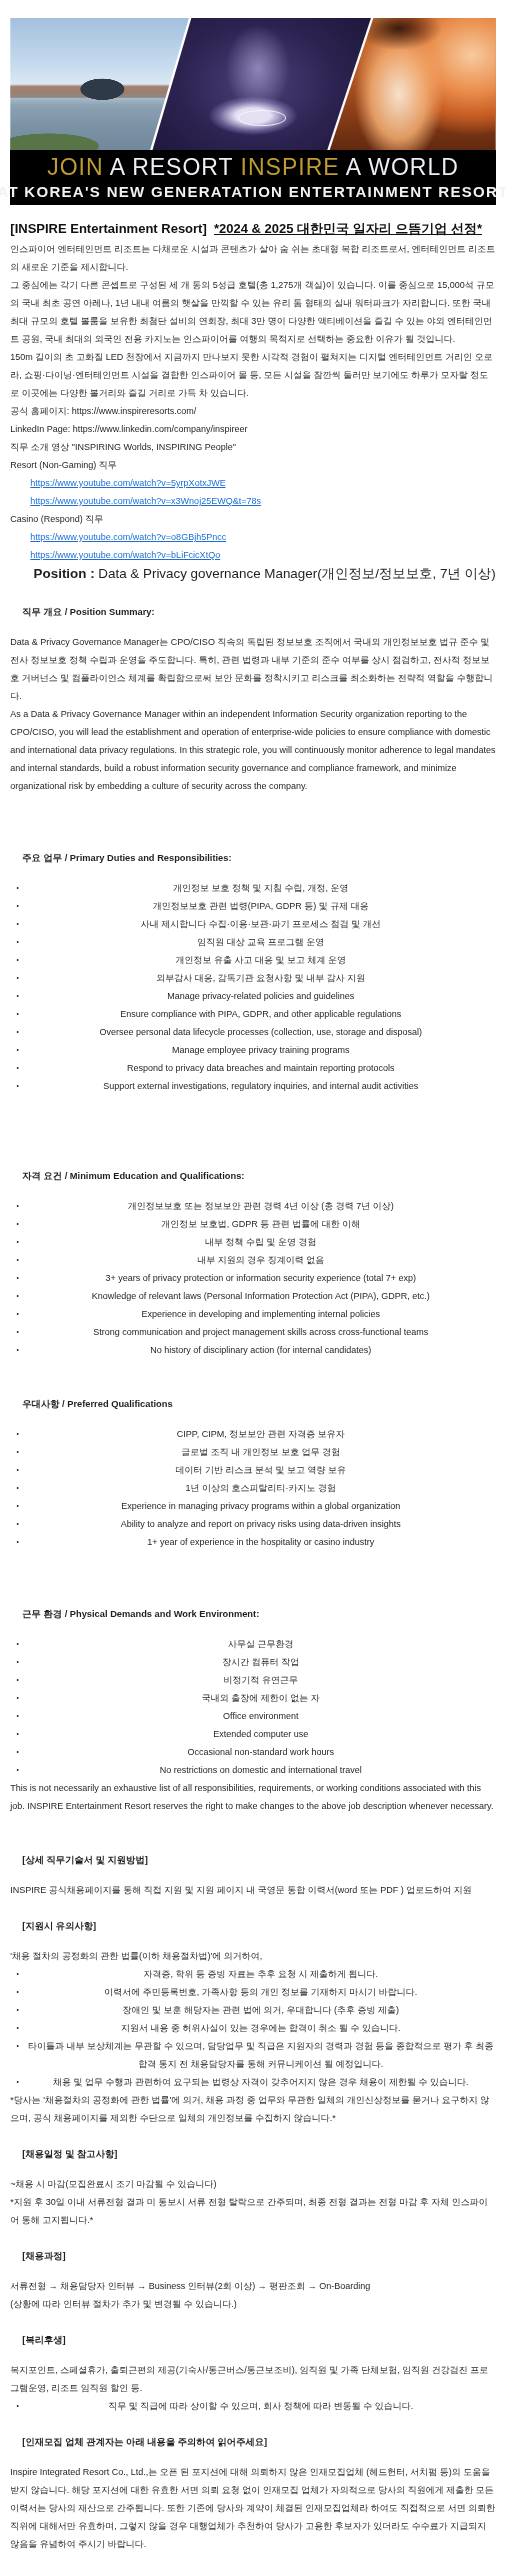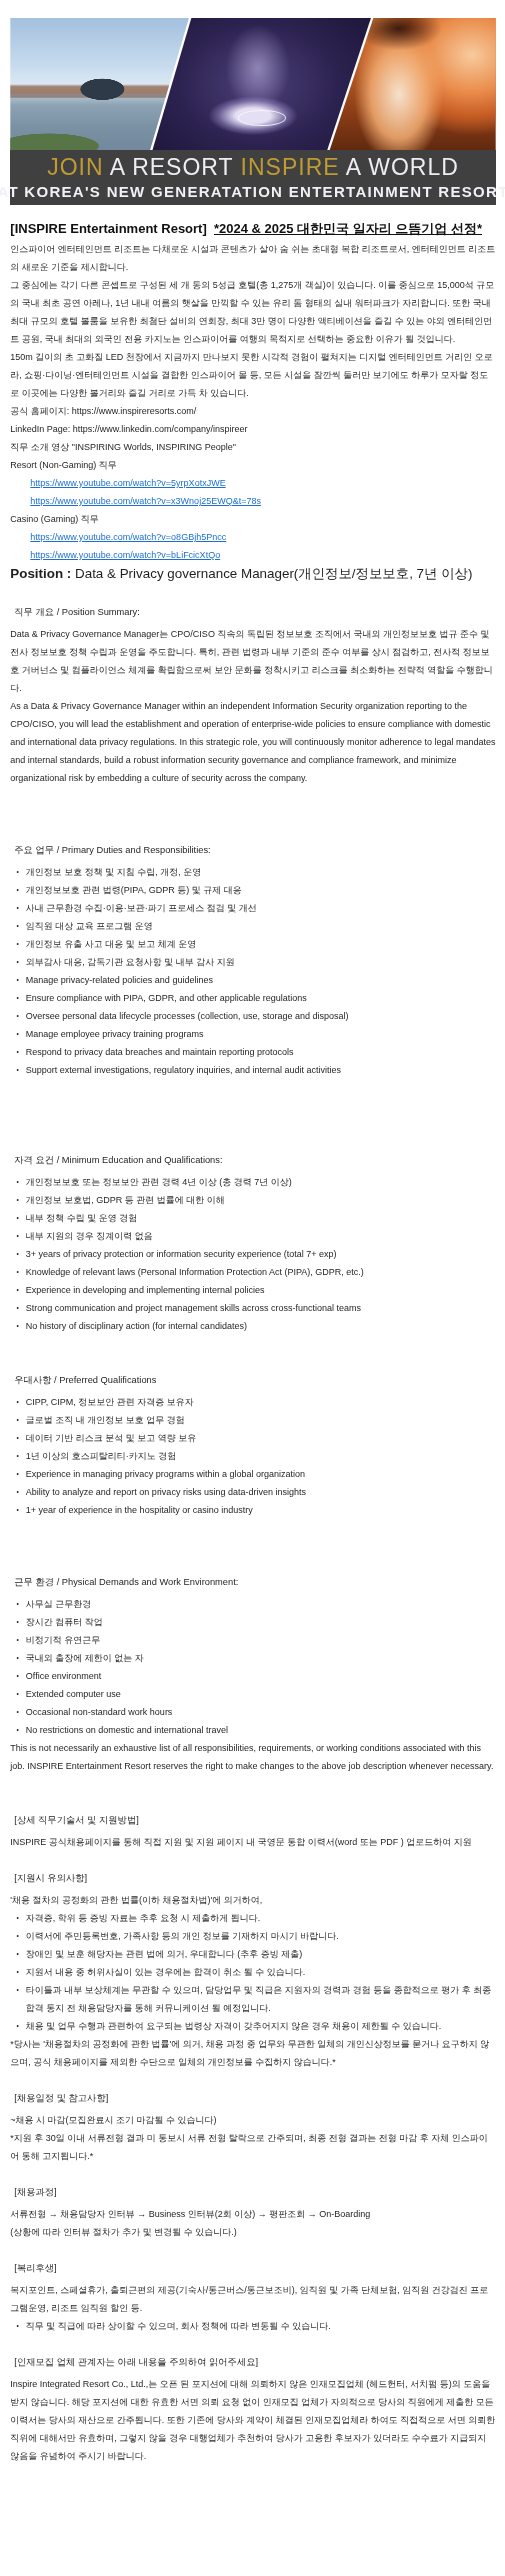--- a/index.html
+++ b/index.html
@@ -26,36 +26,36 @@
   }
   .panel-whale {
     clip-path: polygon(74.8% 0, 100% 0, 100% 100%, 65.8% 100%);
     background:
       radial-gradient(ellipse 62px 31px at 80% 8%, rgba(35,14,8,.85), rgba(35,14,8,0) 70%),
       radial-gradient(ellipse 62px 98px at 80% 58%, rgba(250,232,212,.95), rgba(243,172,113,.85) 45%, rgba(243,172,113,0) 72%),
       radial-gradient(ellipse 118px 98px at 95% 28%, #f7cb9e 0%, #ea8c4b 38%, #c75d24 62%, rgba(199,93,36,0) 82%),
       linear-gradient(180deg, #d67a3a 0%, #bb5c26 38%, #8d3f17 70%, #61290f 100%);
   }
   .stage-ring { position:absolute; left:47%; top:70%; width:46px; height:13.4px; border:1.5px solid rgba(250,248,255,.85); border-radius:50%; }
-  .hero-band { height:55px; background:#404040; display:flex; flex-direction:column; align-items:center; justify-content:center; }
+  .hero-band { height:55px; background:#000000; display:flex; flex-direction:column; align-items:center; justify-content:center; }
   .band-title { font-size:23px; line-height:24px; font-weight:300; letter-spacing:1px; color:#efecf4; white-space:nowrap; }
   .band-title .gold { color:#bf9b33; }
   .band-sub { margin-top:4.1px; font-size:15px; font-weight:700; letter-spacing:1.3px; color:#f2eff6; white-space:nowrap; }
 
   
   .doc { font-size:9px; line-height:18px; }
   .doc p { margin:0; }
   .intro-heading { margin:14.4px 0 0; font-size:13px; line-height:20.6px; font-weight:700; color:#111; }
   .intro-heading .award { text-decoration:underline; margin-left:7.2px; }
   .link-line a { color:#1a6fd4; text-decoration:underline; cursor:pointer;padding-left:20px; }
-  .position-line { margin-top:44px; font-size:13.4px; line-height:20.6px; }
+  .position-line { margin-top:44px; font-size:13.4px; line-height:20.6px;text-align:right; }
   .position-line .pos-label { font-weight:700; }
-  .sec-heading { font-size:9.3px; font-weight:400; margin:4px; }
+  .sec-heading { font-size:9.3px; font-weight:700; margin:12px; }
   ul.bullets { list-style:none; margin:0; padding:0; }
-  ul.bullets li { position:relative; padding-left:15.5px; }
+  ul.bullets li { position:relative; padding-left:15.5px;text-align:center; }
   ul.bullets li::before { content:"\2022"; position:absolute; left:6.2px; top:0; font-size:6.7px; }
 
   .mt-35 { margin-top:18px; }
   .mt-70 { margin-top:36px; }
   .mt-105 { margin-top:54px; }
   .mt-140 { margin-top:72px; }
 </style>
 </head>
 <body>
 
@@ -83,39 +83,39 @@
     <p>150m 길이의 초 고화질 LED 천장에서 지금까지 만나보지 못한 시각적 경험이 펼쳐지는 디지털 엔터테인먼트 거리인 오로라, 쇼핑·다이닝·엔터테인먼트 시설을 결합한 인스파이어 몰 등, 모든 시설을 잠깐씩 둘러만 보기에도 하루가 모자랄 정도로 이곳에는 다양한 볼거리와 즐길 거리로 가득 차 있습니다.</p>
     <p>공식 홈페이지: https://www.inspireresorts.com/</p>
     <p>LinkedIn Page: https://www.linkedin.com/company/inspireer</p>
     <p class="mt-35">직무 소개 영상 "INSPIRING Worlds, INSPIRING People"</p>
     <p>Resort (Non-Gaming) 직무</p>
     <div>
 
     <p class="link-line"><a>https://www.youtube.com/watch?v=5yrpXotxJWE</a></p>
         <p class="link-line"><a>https://www.youtube.com/watch?v=x3Wnoj25EWQ&amp;t=78s</a></p>
       </div>
-    <p>Casino (Gaming) 직무</p>
+    <p>Casino (Respond) 직무</p>
     <div>
 
     <p class="link-line"><a>https://www.youtube.com/watch?v=o8GBjh5Pncc</a></p>
         <p class="link-line"><a>https://www.youtube.com/watch?v=bLiFcicXtQo</a></p>
       </div>
 
     <p class="position-line"><span class="pos-label">Position :</span><span> Data &amp; Privacy governance Manager(개인정보/정보보호, 7년 이상)</span></p>
 
     <h2 class="sec-heading mt-35">직무 개요 / Position Summary:</h2>
     <p class="mt-35">Data &amp; Privacy Governance Manager는 CPO/CISO 직속의 독립된 정보보호 조직에서 국내외 개인정보보호 법규 준수 및 전사 정보보호 정책 수립과 운영을 주도합니다. 특히, 관련 법령과 내부 기준의 준수 여부를 상시 점검하고, 전사적 정보보호 거버넌스 및 컴플라이언스 체계를 확립함으로써 보안 문화를 정착시키고 리스크를 최소화하는 전략적 역할을 수행합니다.</p>
     <p class="mt-35">As a Data &amp; Privacy Governance Manager within an independent Information Security organization reporting to the CPO/CISO, you will lead the establishment and operation of enterprise-wide policies to ensure compliance with domestic and international data privacy regulations. In this strategic role, you will continuously monitor adherence to legal mandates and internal standards, build a robust information security governance and compliance framework, and minimize organizational risk by embedding a culture of security across the company.</p>
 
     <h2 class="sec-heading mt-105">주요 업무 / Primary Duties and Responsibilities:</h2>
     <ul class="bullets">
 
     <li>개인정보 보호 정책 및 지침 수립, 개정, 운영</li>
         <li>개인정보보호 관련 법령(PIPA, GDPR 등) 및 규제 대응</li>
-        <li>사내 근무환경 수집·이용·보관·파기 프로세스 점검 및 개선</li>
+        <li>사내 제시합니다 수집·이용·보관·파기 프로세스 점검 및 개선</li>
         <li>임직원 대상 교육 프로그램 운영</li>
         <li>개인정보 유출 사고 대응 및 보고 체계 운영</li>
         <li>외부감사 대응, 감독기관 요청사항 및 내부 감사 지원</li>
         <li>Manage privacy-related policies and guidelines</li>
         <li>Ensure compliance with PIPA, GDPR, and other applicable regulations</li>
         <li>Oversee personal data lifecycle processes (collection, use, storage and disposal)</li>
         <li>Manage employee privacy training programs</li>
         <li>Respond to privacy data breaches and maintain reporting protocols</li>
         <li>Support external investigations, regulatory inquiries, and internal audit activities</li>
       </ul>

